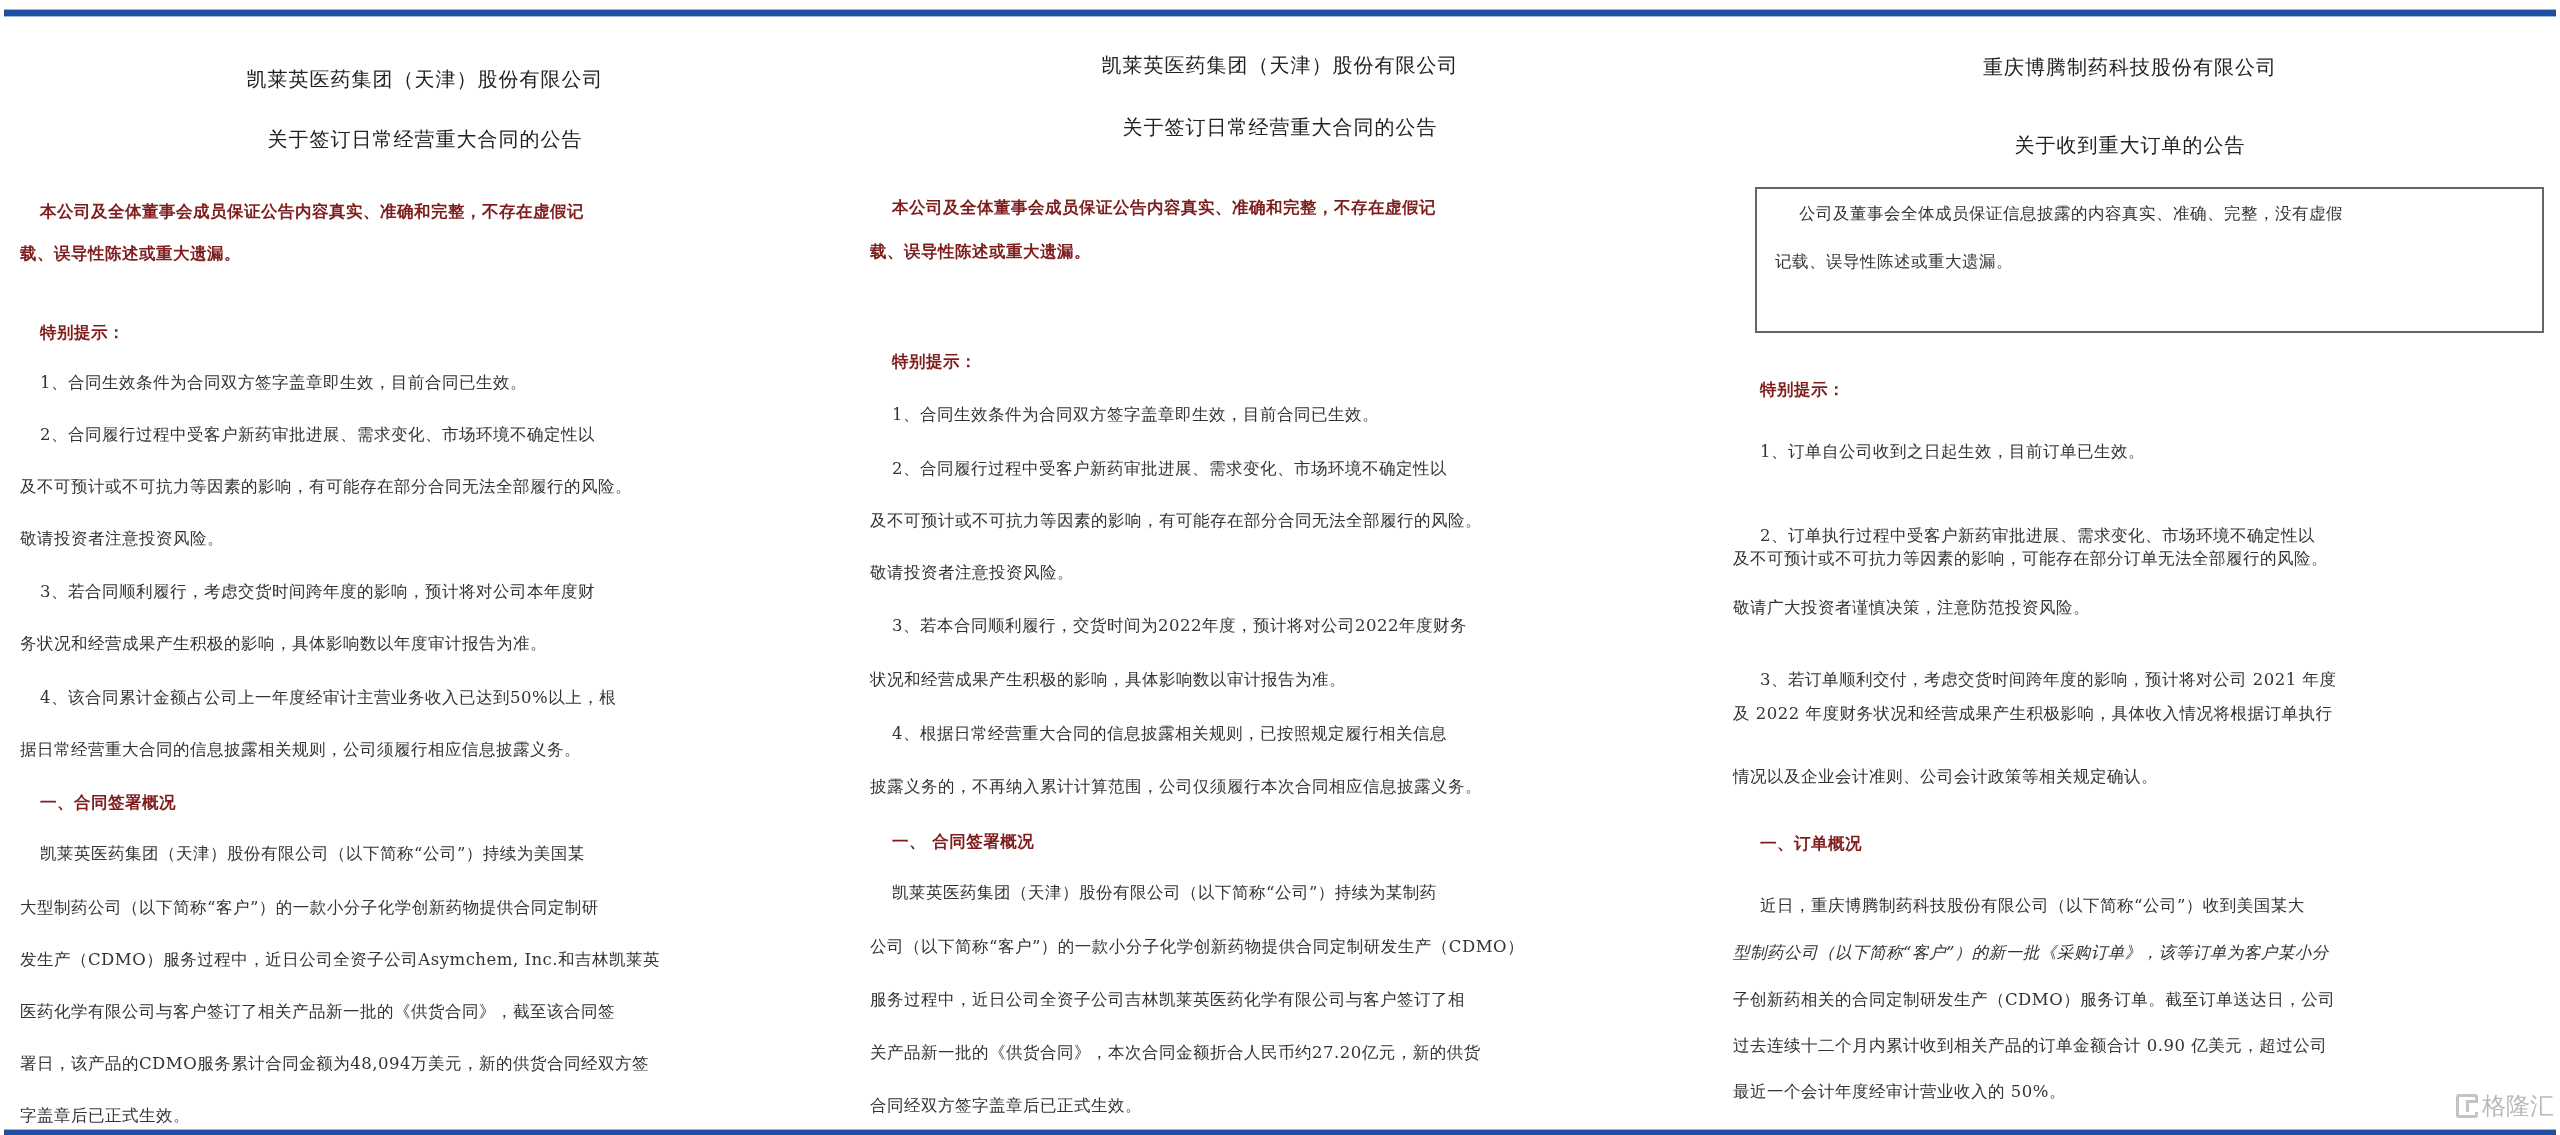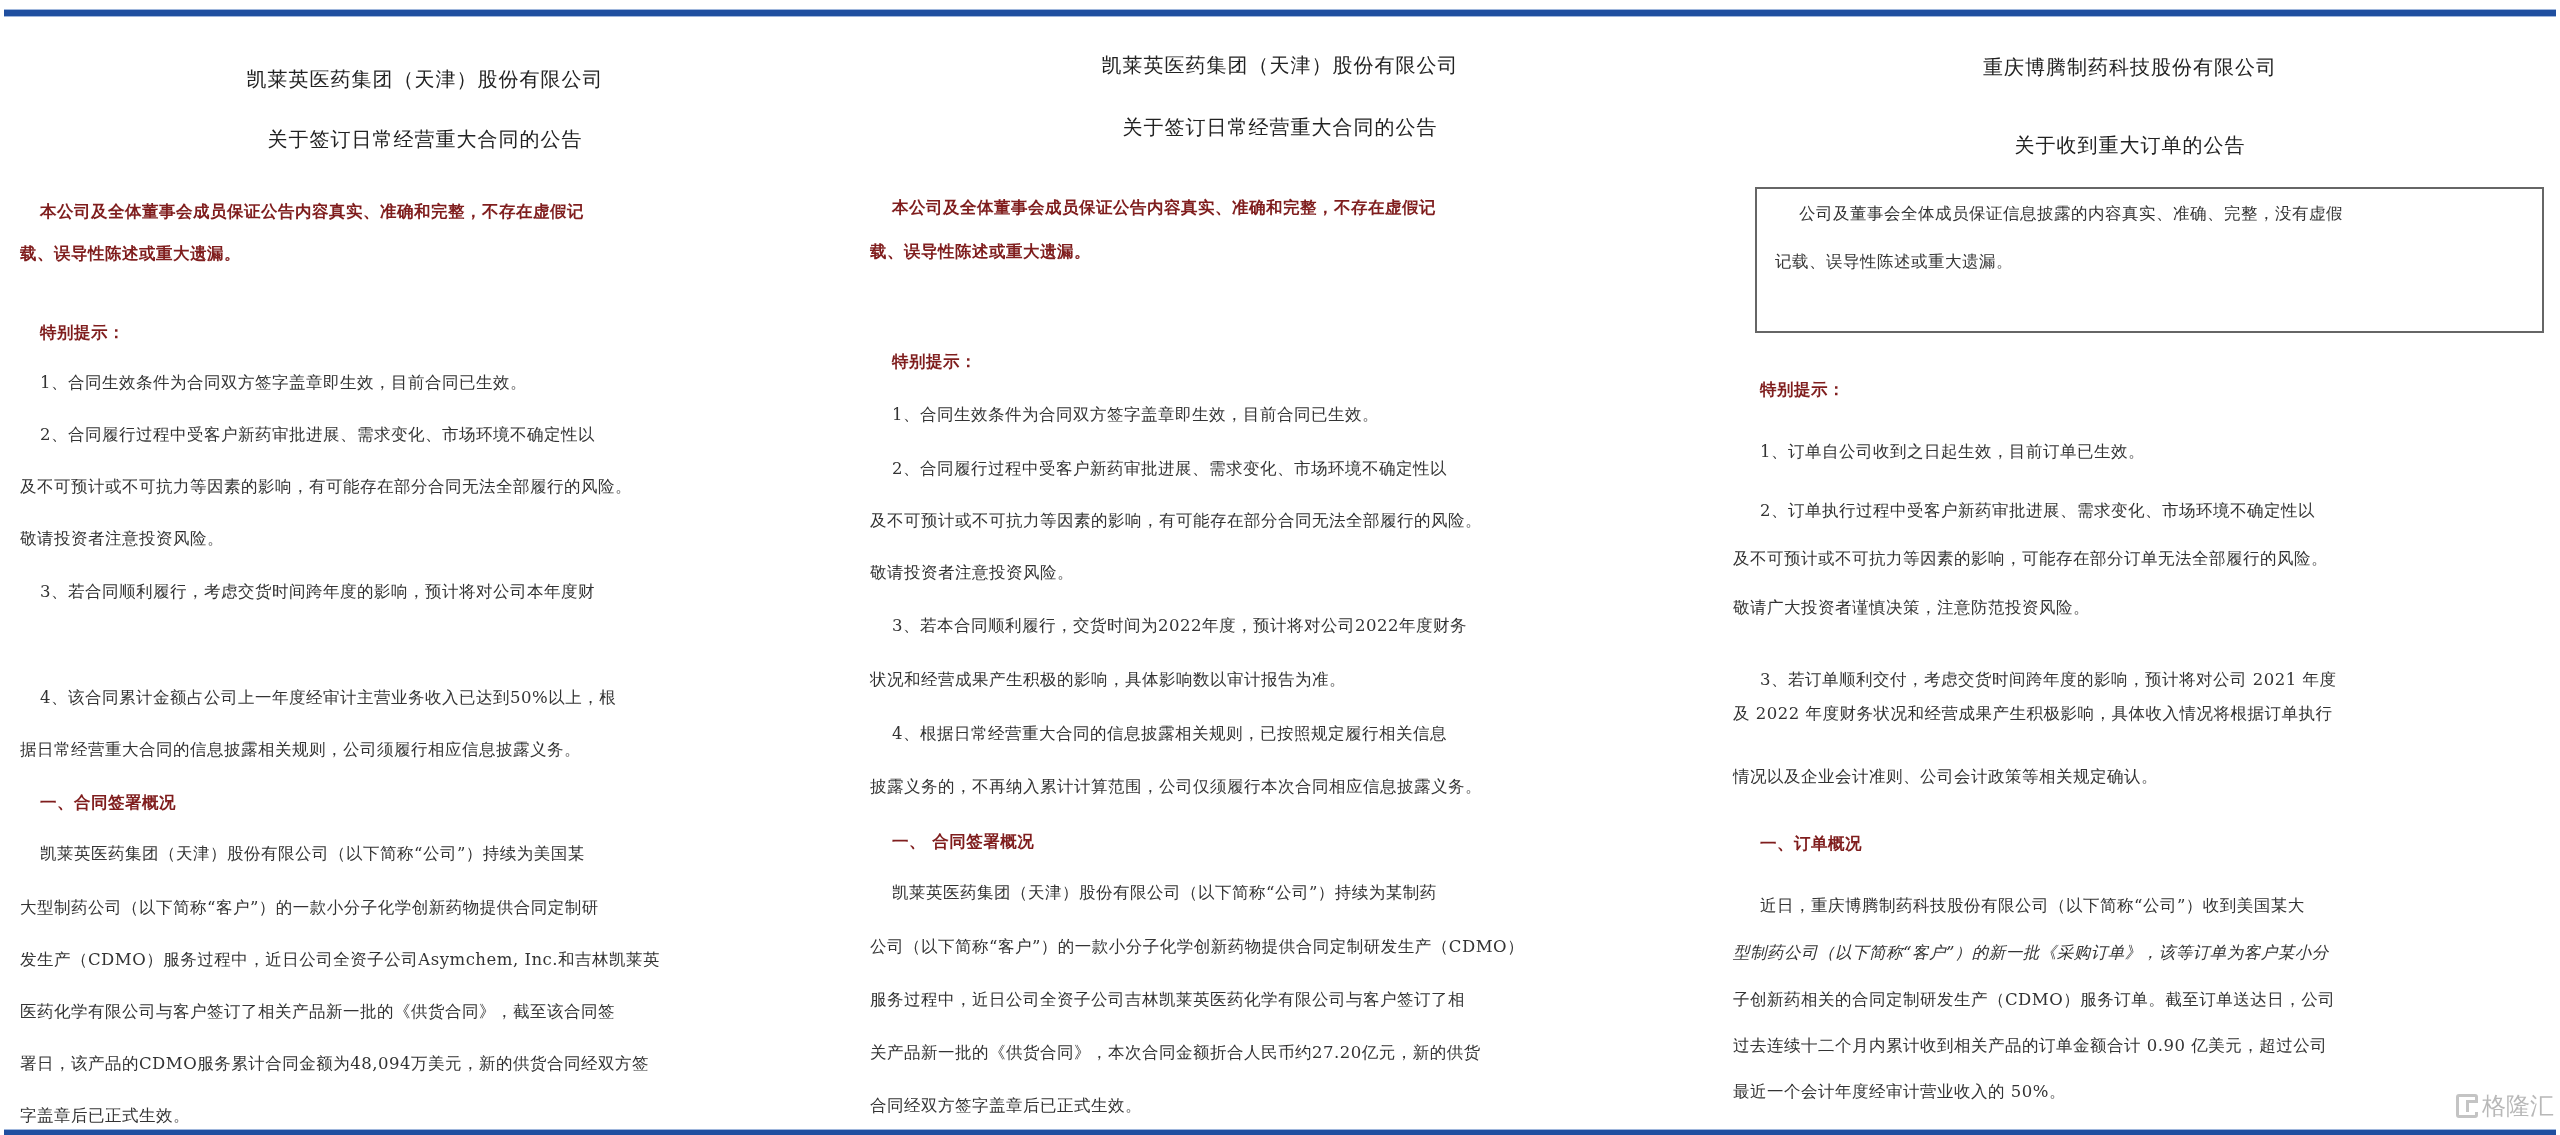--- a/index.html
+++ b/index.html
@@ -121,20 +121,21 @@
 
   <div class="p b ind" style="top:170px;">本公司及全体董事会成员保证公告内容真实、准确和完整，不存在虚假记</div>
   <div class="p b" style="top:212px;">载、误导性陈述或重大遗漏。</div>
 
   <div class="p b ind" style="top:291px;">特别提示：</div>
   <div class="p ind" style="top:341px;">1、合同生效条件为合同双方签字盖章即生效，目前合同已生效。</div>
   <div class="p ind" style="top:393px;">2、合同履行过程中受客户新药审批进展、需求变化、市场环境不确定性以</div>
   <div class="p" style="top:445px;">及不可预计或不可抗力等因素的影响，有可能存在部分合同无法全部履行的风险。</div>
   <div class="p" style="top:497px;">敬请投资者注意投资风险。</div>
   <div class="p ind" style="top:550px;">3、若合同顺利履行，考虑交货时间跨年度的影响，预计将对公司本年度财</div>
+  <div class="p" style="top:602px;">务状况和经营成果产生积极的影响，具体影响数以年度审计报告为准。</div>
   <div class="p ind" style="top:656px;">4、该合同累计金额占公司上一年度经审计主营业务收入已达到50%以上，根</div>
   <div class="p" style="top:708px;">据日常经营重大合同的信息披露相关规则，公司须履行相应信息披露义务。</div>
 
   <div class="p b ind" style="top:761px;">一、合同签署概况</div>
   <div class="p ind" style="top:812px;">凯莱英医药集团（天津）股份有限公司（以下简称“公司”）持续为美国某</div>
   <div class="p" style="top:866px;">大型制药公司（以下简称“客户”）的一款小分子化学创新药物提供合同定制研</div>
   <div class="p" style="top:918px;">发生产（CDMO）服务过程中，近日公司全资子公司Asymchem, Inc.和吉林凯莱英</div>
   <div class="p" style="top:970px;">医药化学有限公司与客户签订了相关产品新一批的《供货合同》，截至该合同签</div>
   <div class="p" style="top:1022px;">署日，该产品的CDMO服务累计合同金额为48,094万美元，新的供货合同经双方签</div>
   <div class="p" style="top:1074px;">字盖章后已正式生效。</div>
@@ -169,21 +170,21 @@
   <div class="title" style="top:38px;">重庆博腾制药科技股份有限公司</div>
   <div class="title" style="top:116px;">关于收到重大订单的公告</div>
 
   <div class="notice-box">
     <div class="p ind" style="top:-1px;">公司及董事会全体成员保证信息披露的内容真实、准确、完整，没有虚假</div>
     <div class="p" style="top:47px;">记载、误导性陈述或重大遗漏。</div>
   </div>
 
   <div class="p b ind" style="top:348px;">特别提示：</div>
   <div class="p ind" style="top:410px;">1、订单自公司收到之日起生效，目前订单已生效。</div>
-  <div class="p ind" style="top:469px;">2、订单执行过程中受客户新药审批进展、需求变化、市场环境不确定性以</div>
+  <div class="p ind" style="top:494px;">2、订单执行过程中受客户新药审批进展、需求变化、市场环境不确定性以</div>
   <div class="p" style="top:517px;">及不可预计或不可抗力等因素的影响，可能存在部分订单无法全部履行的风险。</div>
   <div class="p" style="top:566px;">敬请广大投资者谨慎决策，注意防范投资风险。</div>
   <div class="p ind" style="top:638px;">3、若订单顺利交付，考虑交货时间跨年度的影响，预计将对公司 2021 年度</div>
   <div class="p" style="top:672px;">及 2022 年度财务状况和经营成果产生积极影响，具体收入情况将根据订单执行</div>
   <div class="p" style="top:735px;">情况以及企业会计准则、公司会计政策等相关规定确认。</div>
 
   <div class="p b ind" style="top:802px;">一、订单概况</div>
   <div class="p ind" style="top:864px;">近日，重庆博腾制药科技股份有限公司（以下简称“公司”）收到美国某大</div>
   <div class="p" style="top:911px;font-style:italic;">型制药公司（以下简称“客户”）的新一批《采购订单》，该等订单为客户某小分</div>
   <div class="p" style="top:958px;">子创新药相关的合同定制研发生产（CDMO）服务订单。截至订单送达日，公司</div>

